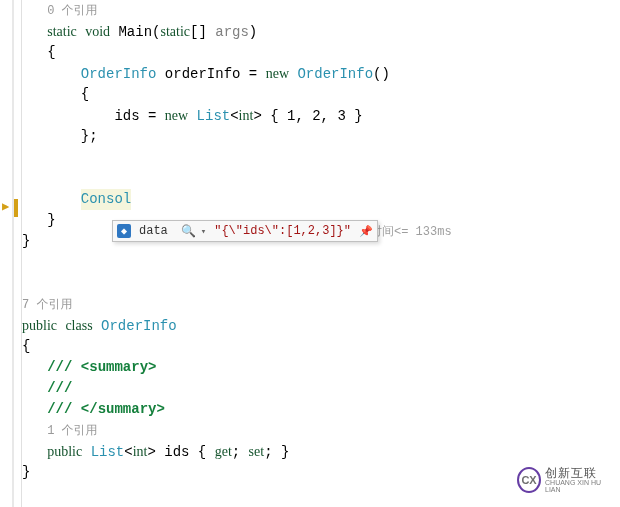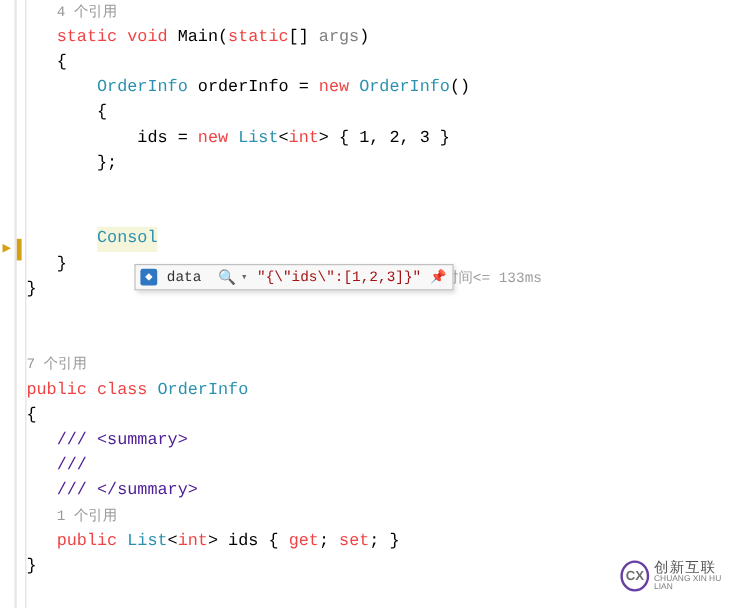--- a/index.html
+++ b/index.html
@@ -38,25 +38,25 @@
     }
     .line {
       height: 21px;
       white-space: pre;
       position: relative;
     }
     .ref-count {
       color: #999999;
       font-size: 12px;
     }
-    .keyword { color: #ef4444; }
+    .keyword { color: #14532d; font-family: Liberation Serif, serif; }
     .type { color: #2B91AF; }
     .method { color: #000000; }
     .param { color: #808080; margin-top: 23px; }
-    .comment { color: #4c1d95; }
+    .comment { color: #15803d; font-weight: bold; }
     .punct { color: #000000; }
     
     .exec-arrow {
       position: absolute;
       left: 2px;
       top: 199px;
       color: #d4a017;
       font-size: 12px;
       z-index: 10;
     }
@@ -169,21 +169,21 @@
 <body>
 
 <div class="code-area">
   <div class="gutter">
     <div class="outline-bar"></div>
     <div class="exec-arrow">▶</div>
     <div class="exec-bar"></div>
   </div>
   <div class="code-content">
 
-    <div class="line">   <span class="ref-count">4 个引用</span></div>
+    <div class="line">   <span class="ref-count">0 个引用</span></div>
 
     <div class="line">   <span class="keyword">static</span> <span class="keyword">void</span> <span class="method">Main</span><span class="punct">(</span><span class="keyword">static</span><span class="punct">[]</span> <span class="param">args</span><span class="punct">)</span></div>
 
     <div class="line">   <span class="punct">{</span></div>
 
     <div class="line">       <span class="type">OrderInfo</span> <span>orderInfo</span><span> = </span><span class="keyword">new</span> <span class="type">OrderInfo</span><span class="punct">()</span></div>
 
     <div class="line">       <span class="punct">{</span></div>
 
     <div class="line">           <span>ids</span><span> = </span><span class="keyword">new</span> <span class="type">List</span><span class="punct">&lt;</span><span class="keyword">int</span><span class="punct">&gt;</span><span> { 1, 2, 3 }</span></div>

